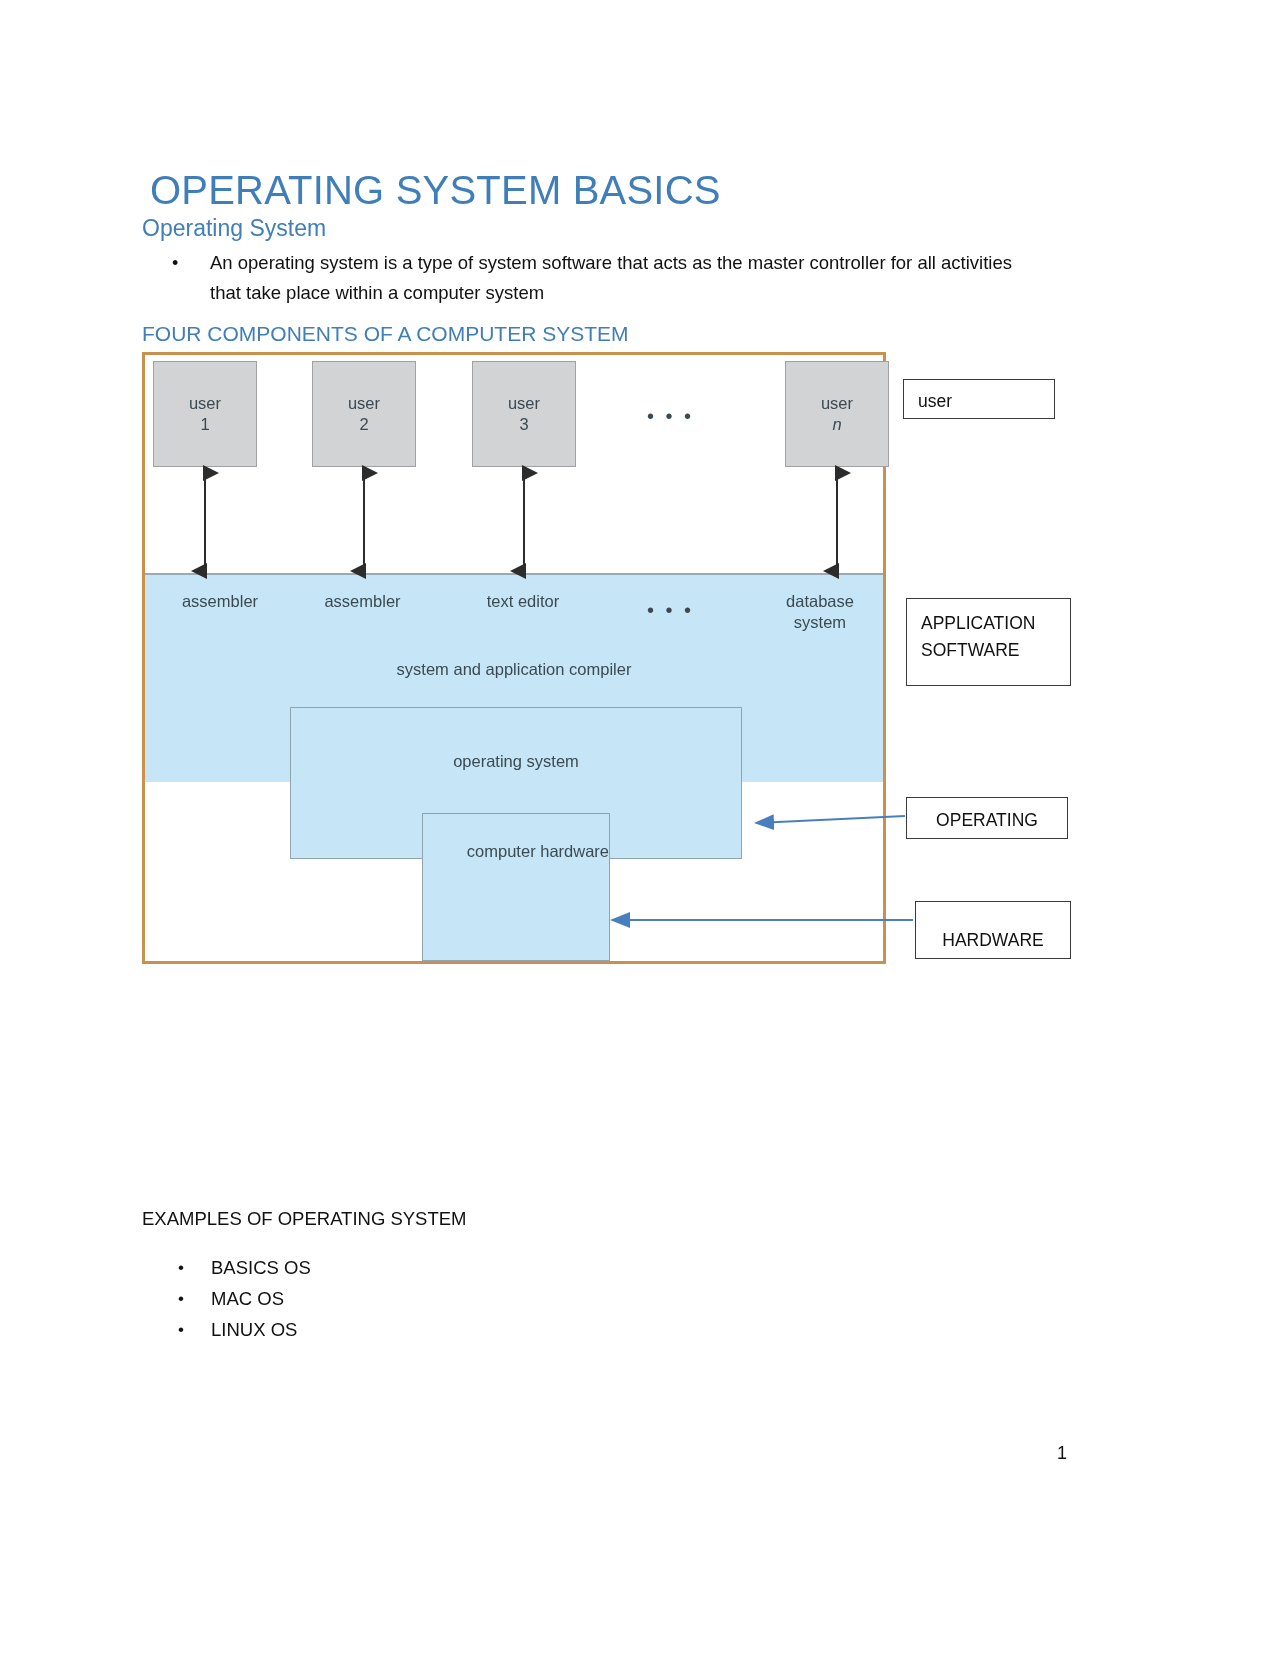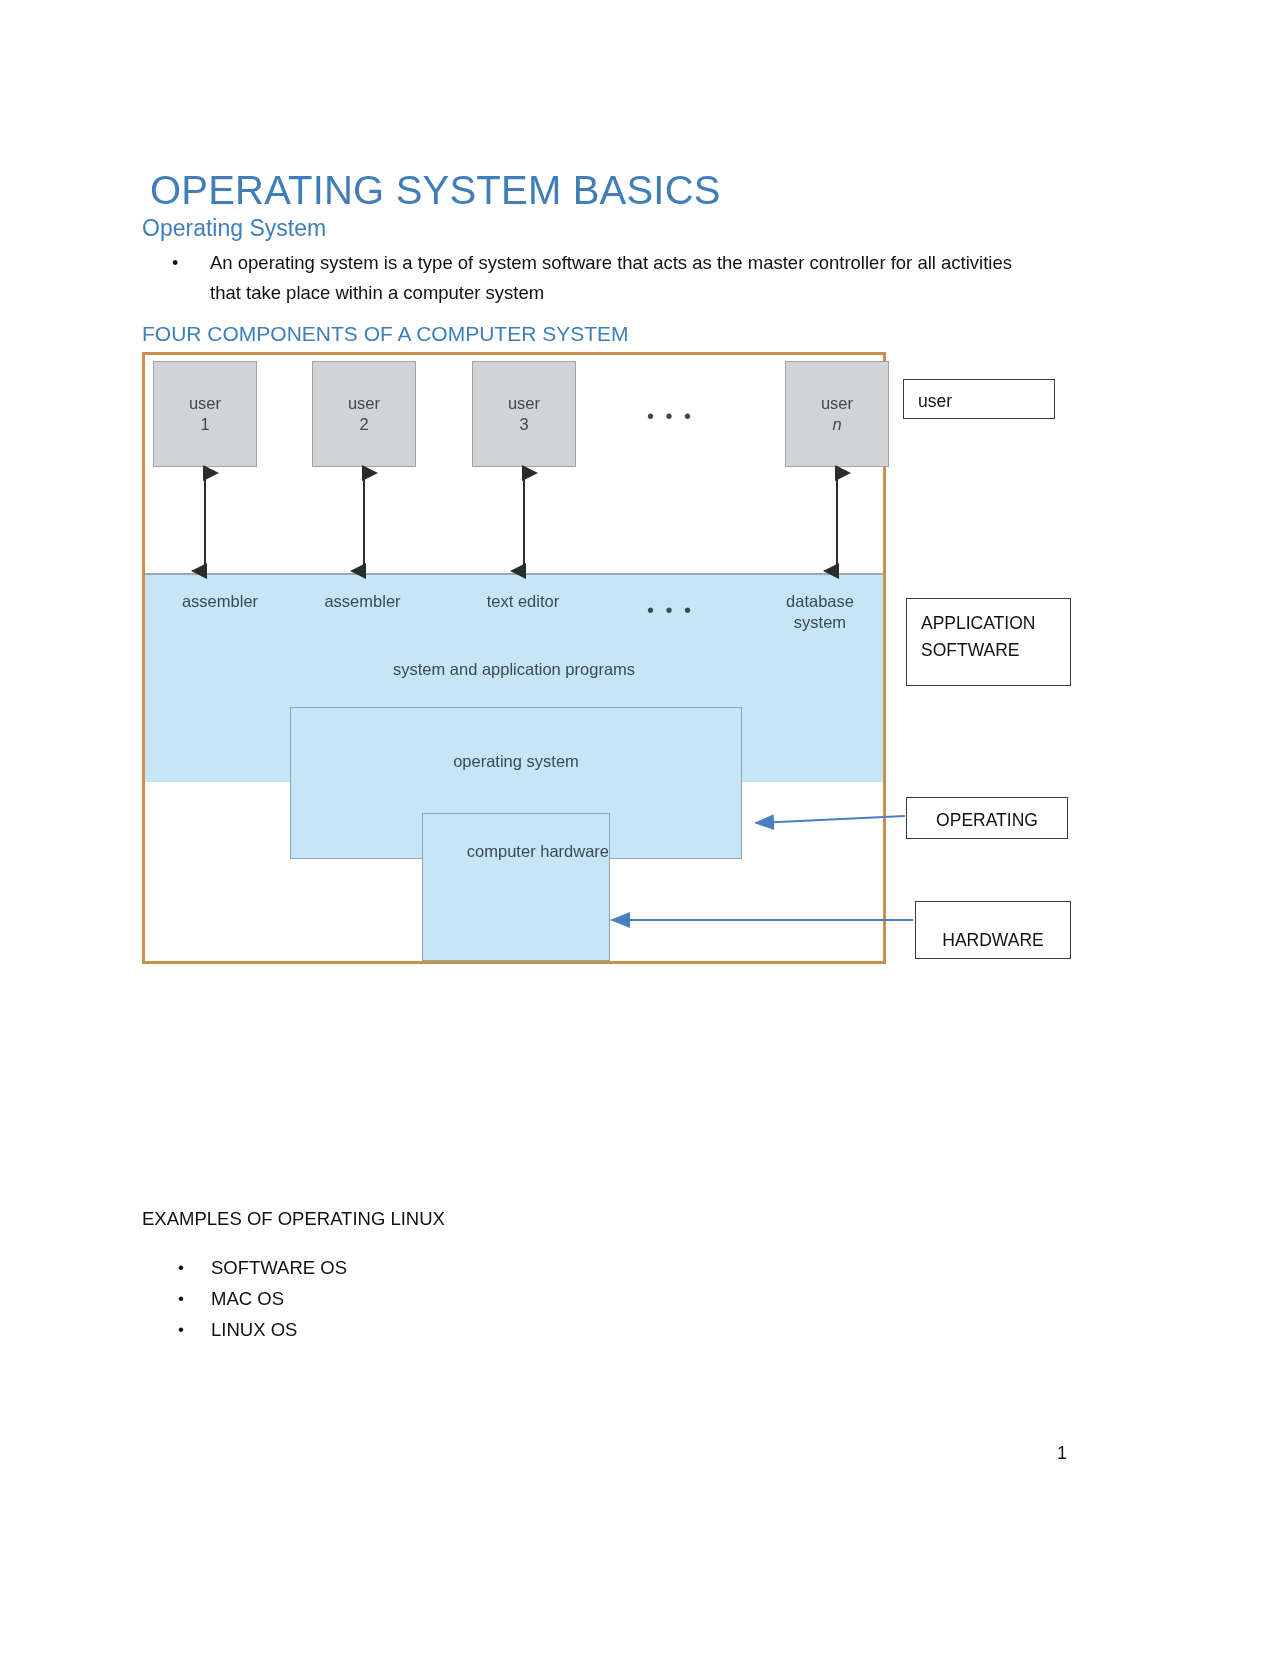--- a/index.html
+++ b/index.html
@@ -264,21 +264,21 @@
 
       <div class="programs-band">
         <div class="prog-name" style="left:10px;  width:130px;">assembler</div>
         <div class="prog-name" style="left:150px; width:135px;">assembler</div>
         <div class="prog-name" style="left:308px; width:140px;">text editor</div>
         <div class="ellipsis-dots" style="left:502px; top:24px;">• • •</div>
         <div class="prog-name" style="left:610px; width:130px;">
           <span>database</span><br>
           <span>system</span>
         </div>
-        <div class="programs-label">system and application programs</div>
+        <div class="programs-label">system and application compiler</div>
       </div>
 
       <div class="user-box" style="left:8px;">
         <div><span>user</span><br><span>1</span></div>
       </div>
       <div class="user-box" style="left:167px;">
         <div><span>user</span><br><span>2</span></div>
       </div>
       <div class="user-box" style="left:327px;">
         <div><span>user</span><br><span>3</span></div>
@@ -337,26 +337,26 @@
       <marker id="blue-arrow" markerWidth="10" markerHeight="10" refX="9" refY="5" orient="auto">
         <path d="M10,5 L0,1 L0,9 Z" fill="#4a7fbf"></path>
       </marker>
     </defs>
     <g stroke="#4a7fbf" stroke-width="2" fill="none" marker-end="url(#blue-arrow)">
       <line x1="905" y1="816" x2="756" y2="823"></line>
       <line x1="913" y1="920" x2="612" y2="920"></line>
     </g>
   </svg>
 
-  <div class="examples-title">EXAMPLES OF OPERATING LINUX</div>
+  <div class="examples-title">EXAMPLES OF OPERATING SYSTEM</div>
 
   <div class="examples-list">
     <div class="item">
       <span class="dot">•</span>
-      <span class="txt">SOFTWARE OS</span>
+      <span class="txt">BASICS OS</span>
     </div>
     <div class="item">
       <span class="dot">•</span>
       <span class="txt">MAC OS</span>
     </div>
     <div class="item">
       <span class="dot">•</span>
       <span class="txt">LINUX OS</span>
     </div>
   </div>

